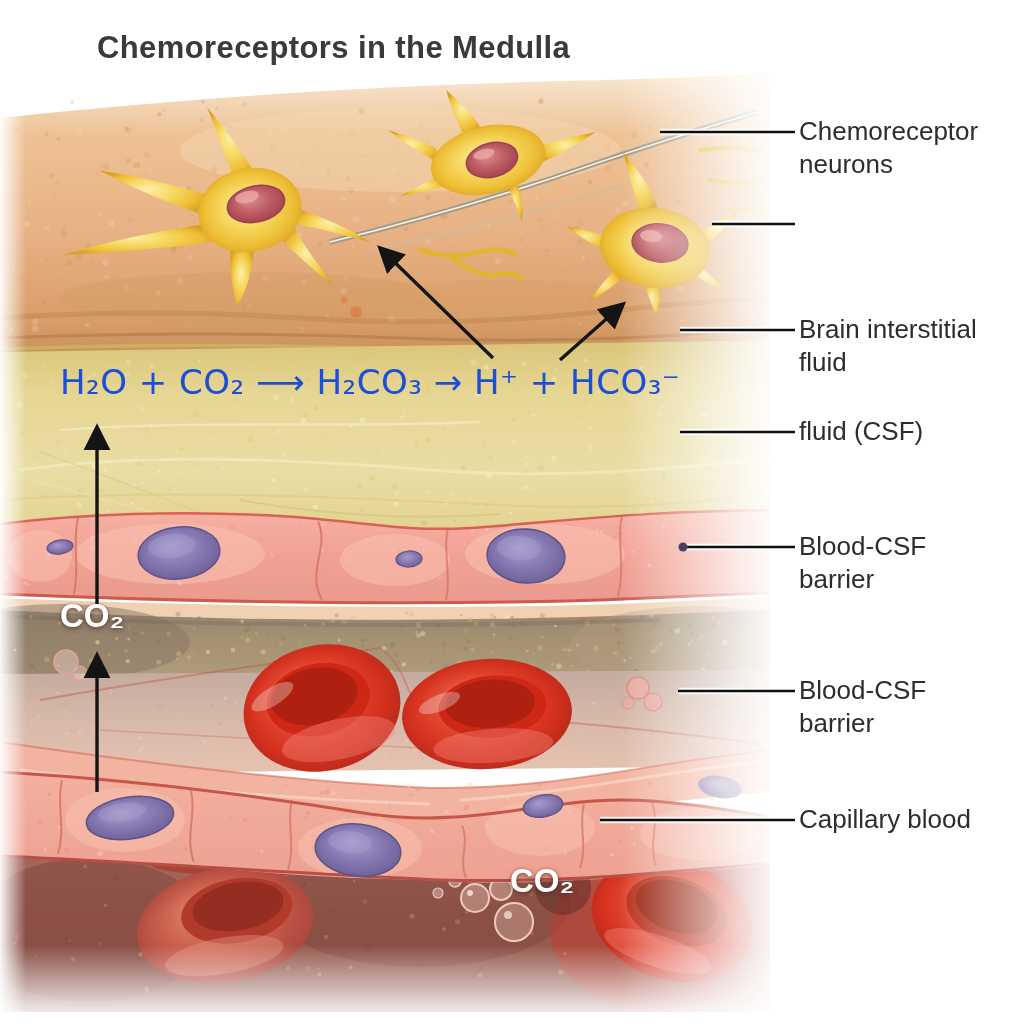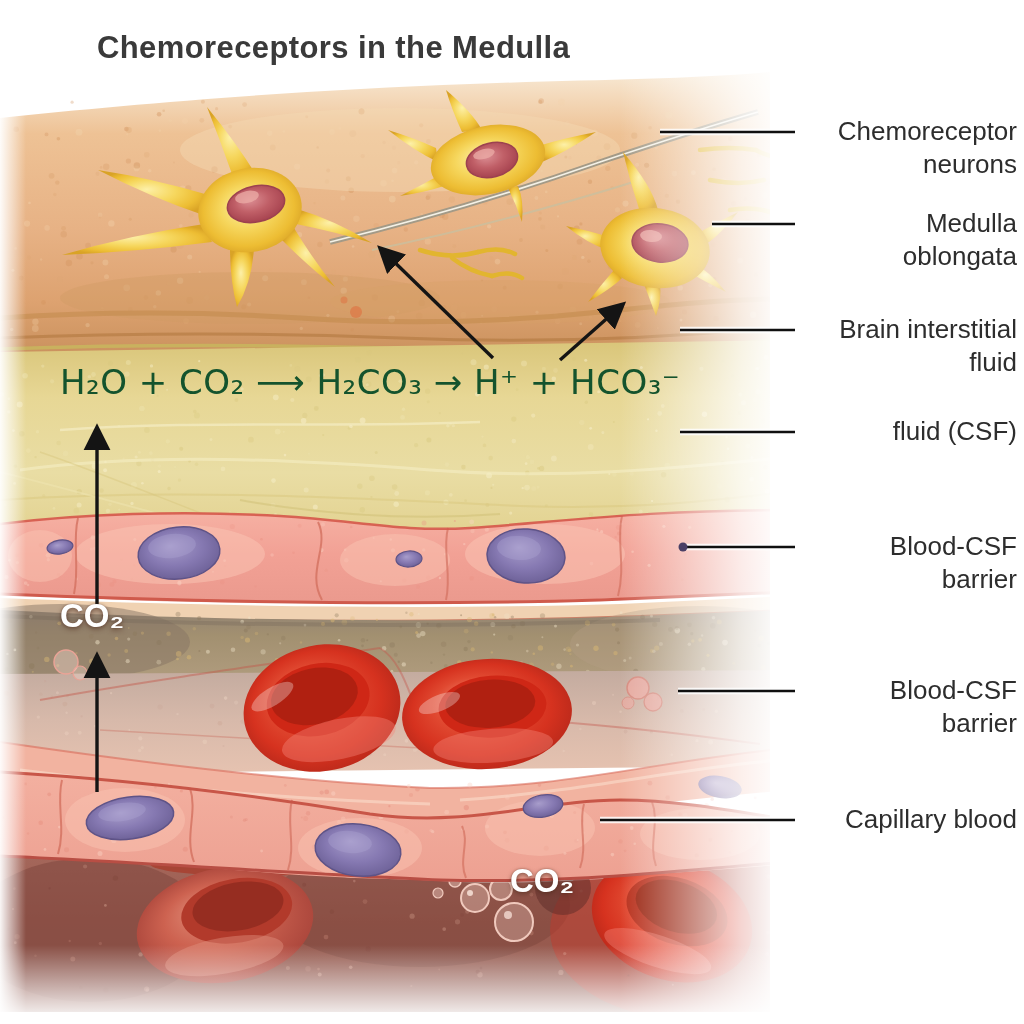--- a/index.html
+++ b/index.html
@@ -1,29 +1,29 @@
 <!DOCTYPE html>
 <html><head>
 <meta charset="utf-8">
 <style>
   html,body{margin:0;padding:0;background:#fff;}
   #stage{position:relative;width:1024px;height:1012px;background:#fff;overflow:hidden;
          font-family:"Liberation Sans","DejaVu Sans",sans-serif;}
   #art{position:absolute;left:0;top:0;}
   .title{position:absolute;left:97px;top:30px;font-size:31px;font-weight:600;color:#3a3a3a;
          letter-spacing:.4px;white-space:nowrap;}
-  .eq{position:absolute;left:60px;top:362px;font-size:34px;font-weight:500;color:#14532d;
+  .eq{position:absolute;left:60px;top:362px;font-size:34px;font-weight:500;color:#1d4ed8;
       letter-spacing:.5px;white-space:nowrap;font-family:"DejaVu Sans","Liberation Sans",sans-serif;}
   .co2{position:absolute;font-size:33px;font-weight:700;color:#ffffff;
        text-shadow:0 2px 5px rgba(80,45,30,.65),0 0 2px rgba(90,50,35,.5);
        font-family:Liberation Sans, sans-serif;}
   .co2.up{left:60px;top:597px;}
   .co2.low{left:510px;top:862px;}
   .lbl{position:absolute;left:799px;width:218px;font-size:26px;line-height:33px;color:#2d2d2d;}
-  .lbl div{white-space:nowrap;text-align:right;}
+  .lbl div{white-space:nowrap;}
 </style>
 </head>
 <body>
 
 <div id="stage">
 
 <svg id="art" width="1024" height="1024" viewBox="0 0 1024 1024">
   <defs>
     <linearGradient id="gMed" x1="0" y1="70" x2="0" y2="360" gradientUnits="userSpaceOnUse">
       <stop offset="0" stop-color="#f8ead6"></stop>
@@ -1377,24 +1377,20 @@
 
   <div class="title">Chemoreceptors in the Medulla</div>
   <div class="eq">H₂O + CO₂ ⟶ H₂CO₃ → H⁺ + HCO₃⁻</div>
   <div class="co2 up">CO₂</div>
   <div class="co2 low">CO₂</div>
 
   <div class="lbl" style="top:115px">
     <div>Chemoreceptor</div>
       <div>neurons</div>
     </div>
-  <div class="lbl" style="top:207px">
-    <div>Medulla</div>
-      <div>oblongata</div>
-    </div>
   <div class="lbl" style="top:313px">
     <div>Brain interstitial</div>
       <div>fluid</div>
     </div>
   <div class="lbl" style="top:415px">
       <div>fluid (CSF)</div>
     </div>
   <div class="lbl" style="top:530px">
     <div>Blood-CSF</div>
       <div>barrier</div>

